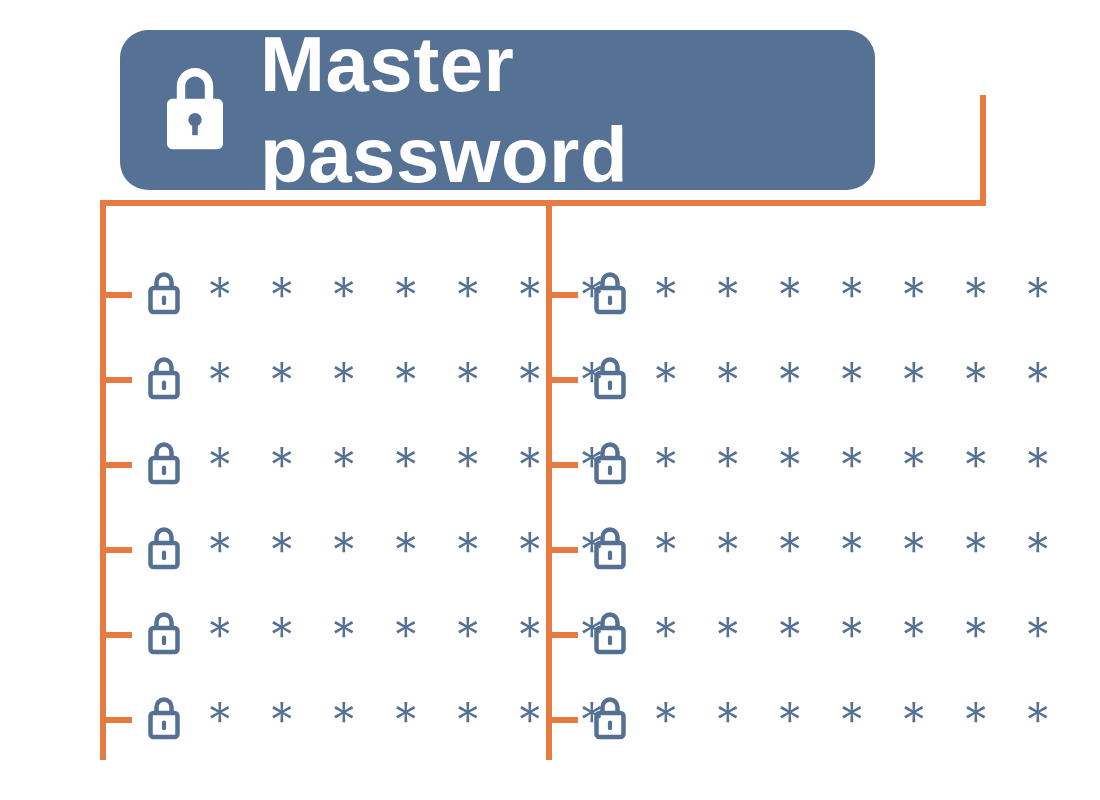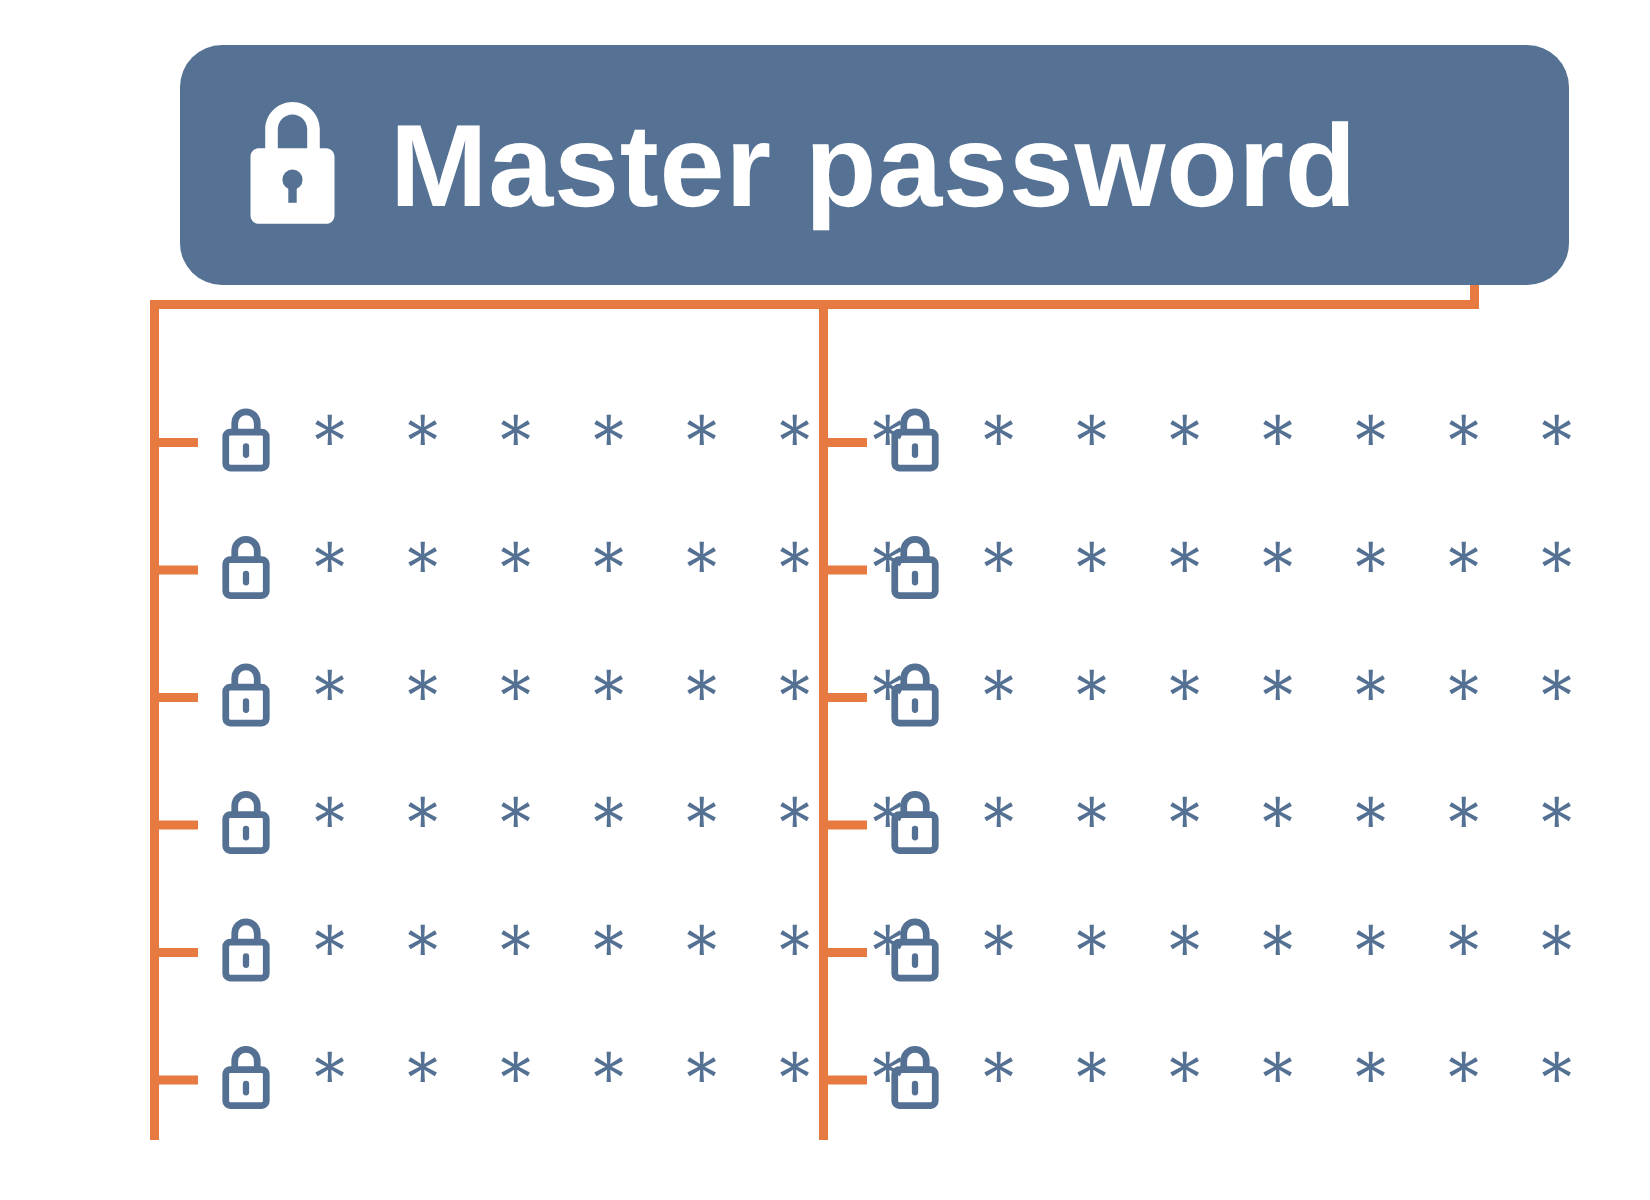--- a/index.html
+++ b/index.html
@@ -3,21 +3,21 @@
 <meta charset="utf-8">
 <style>
   * { box-sizing: border-box; margin: 0; padding: 0; }
   html, body { width: 1100px; height: 800px; background: #ffffff; font-family: Arial, Helvetica, sans-serif; }
   .stage { position: relative; width: 1100px; height: 800px; }
 
   .master-box {
     position: absolute;
     left: 120px;
     top: 30px;
-    width: 926px;
+    width: 755px;
     height: 160px;
     background: #557193;
     border-radius: 28px;
     display: flex;
     align-items: center;
     padding-left: 40px;
     gap: 30px;
   }
   .master-title {
     color: #ffffff;

